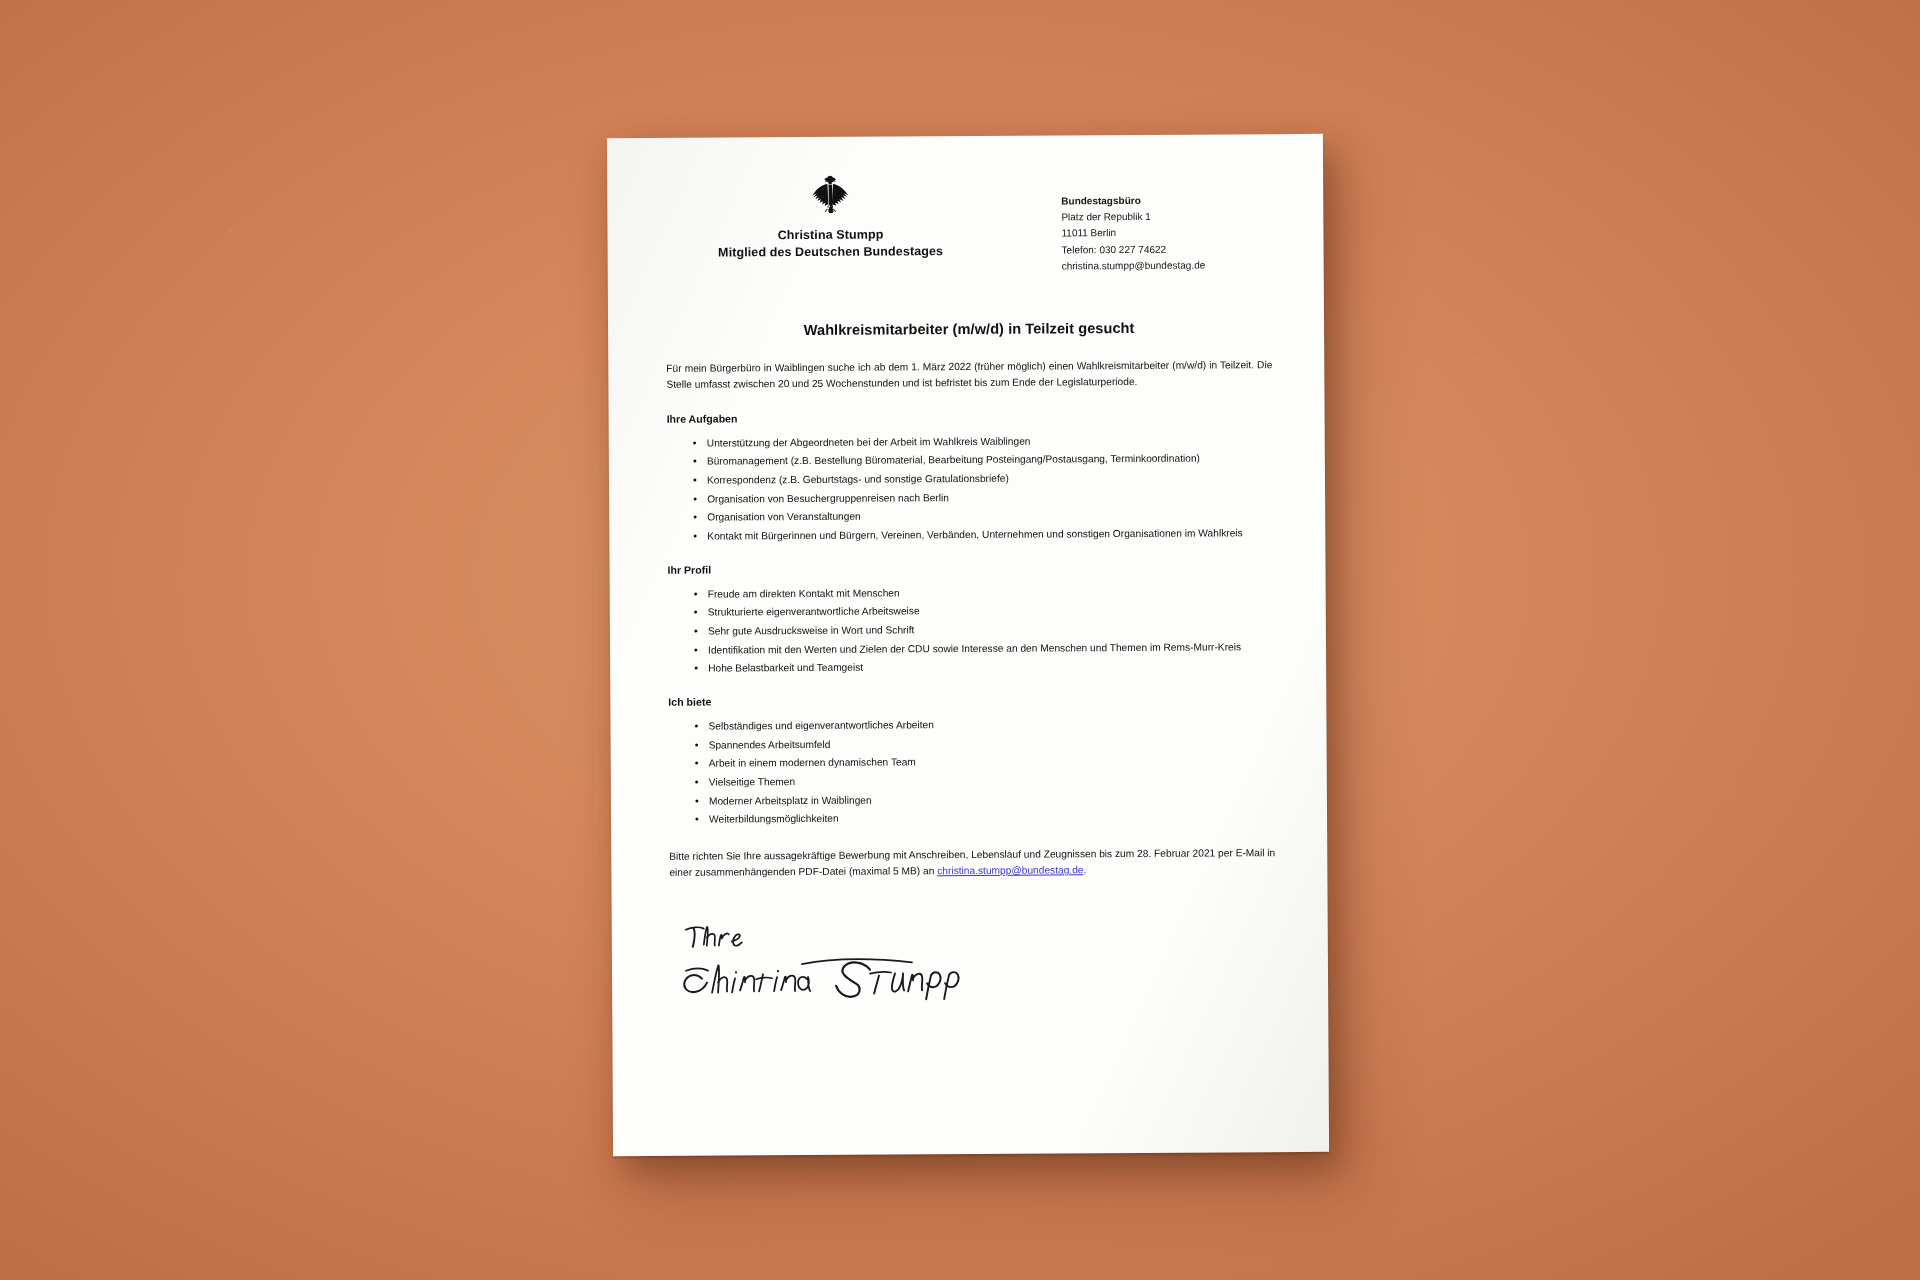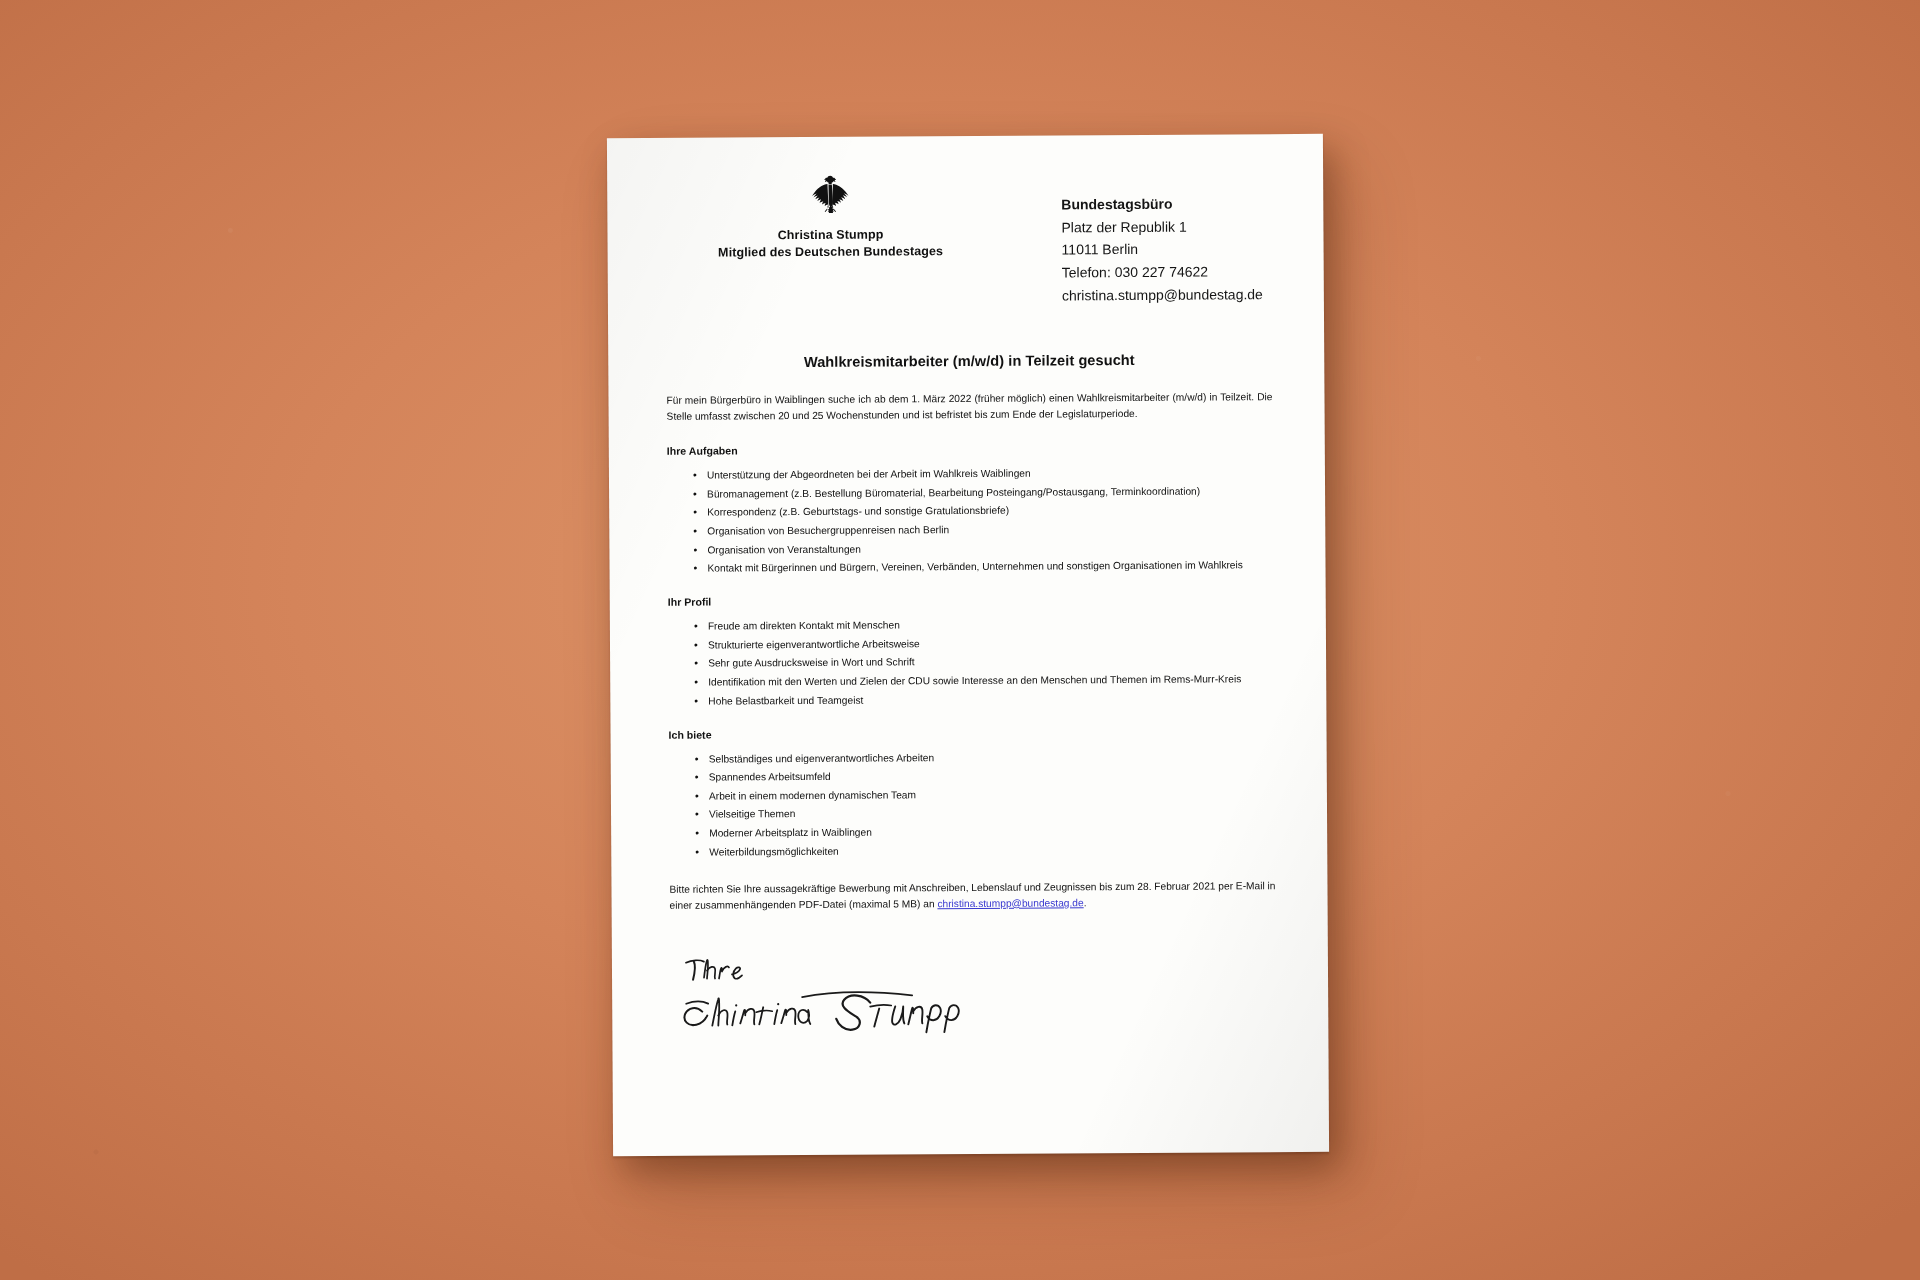--- a/index.html
+++ b/index.html
@@ -92,21 +92,21 @@
   }
   .brand-role {
     font-size: 12.5px;
     font-weight: bold;
     line-height: 1.35;
     letter-spacing: .1px;
   }
   .contact {
     width: 210px;
     padding-top: 24px;
-    font-size: 14px;
+    font-size: 10px;
     line-height: 1.62;
     color: #151515;
   }
   .contact .c-title { font-weight: bold; }
 
   
   .doc-title {
     margin-top: 46px;
     text-align: center;
     font-size: 14.6px;

